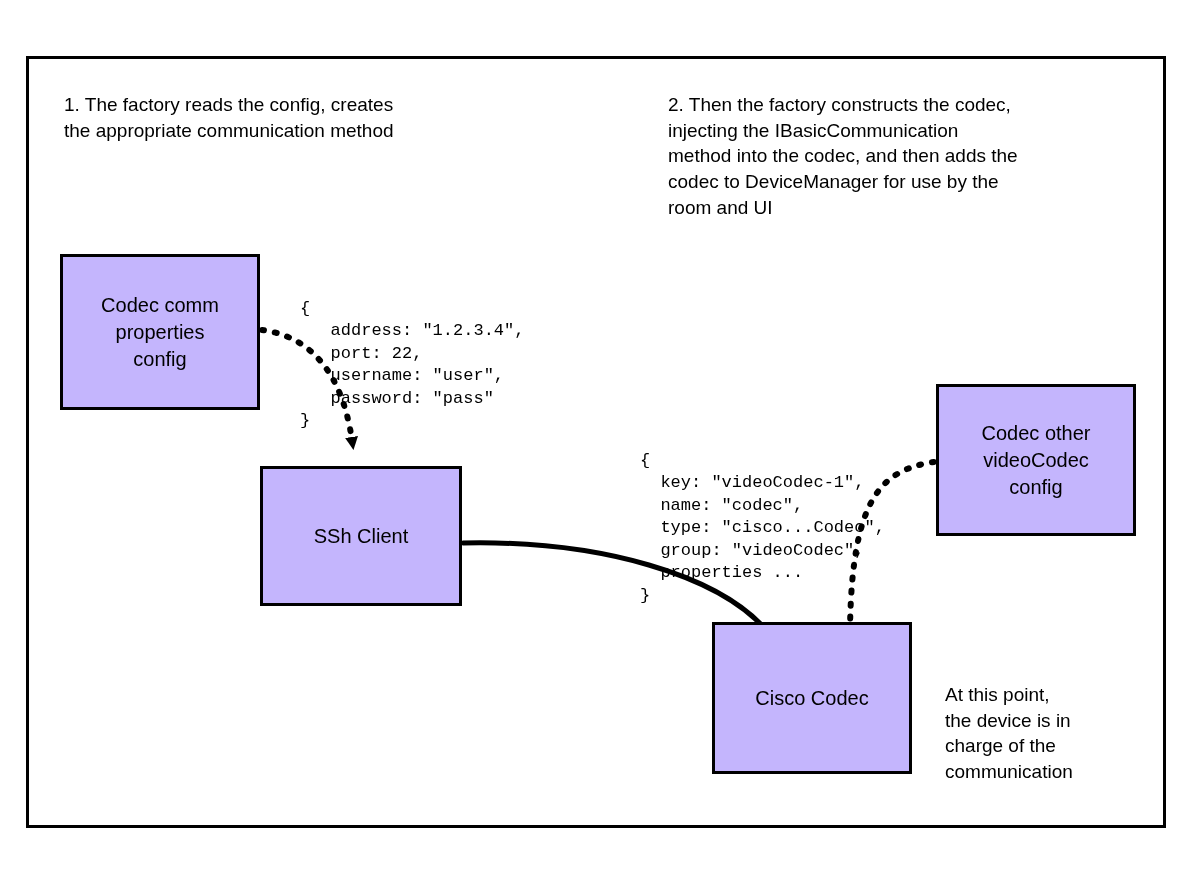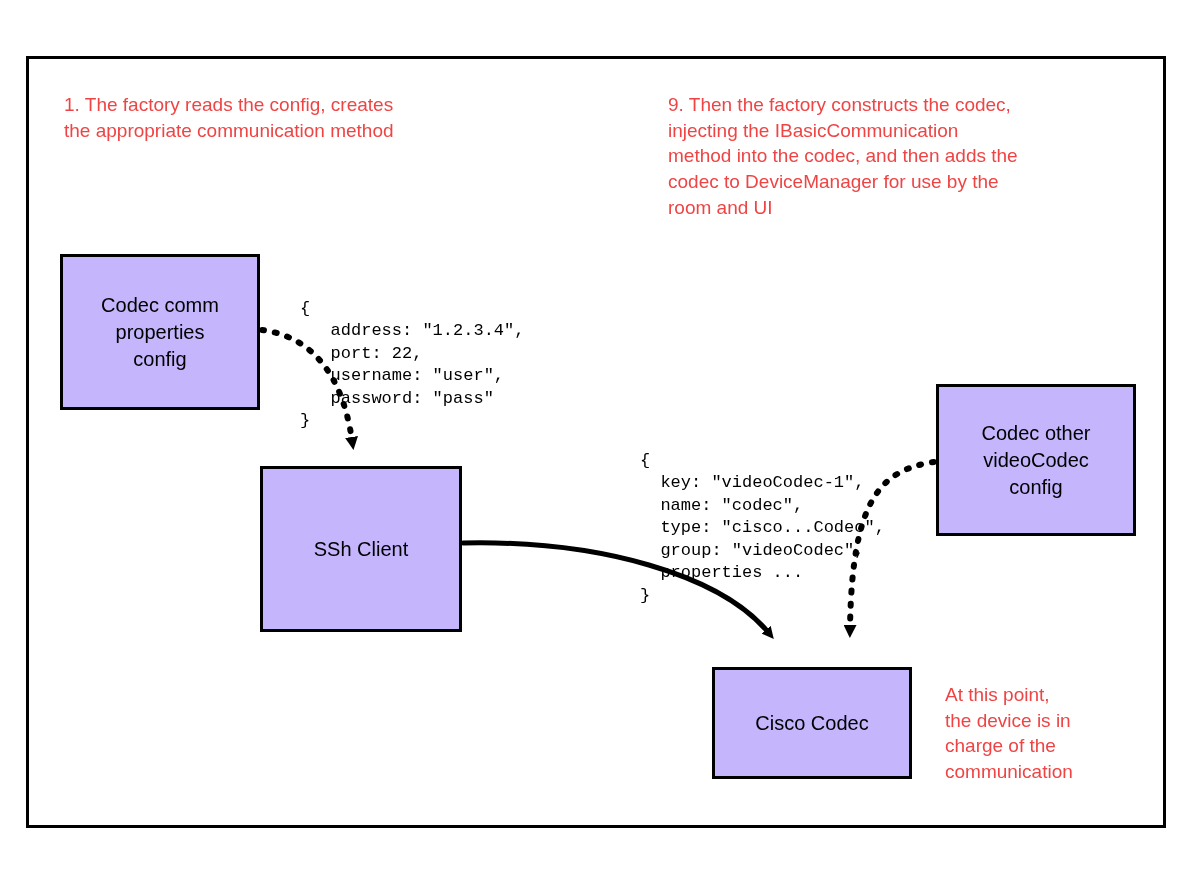--- a/index.html
+++ b/index.html
@@ -35,44 +35,44 @@
     top: 0;
     width: 1200px;
     height: 880px;
     pointer-events: none;
   }
   .note {
     position: absolute;
     font-size: 19px;
     line-height: 1.35;
     white-space: pre-line;
-    color: #ef4444;
+    color: #000000;
   }
   #note-1 { left: 64px;  top: 92px;  width: 440px; }
   #note-2 { left: 668px; top: 92px;  width: 460px; }
   #note-3 { left: 945px; top: 682px; width: 190px; }
 
   .box {
     position: absolute;
     border: 3px solid #000000;
     box-sizing: border-box;
     background: #c4b5fd;
     display: flex;
     align-items: center;
     justify-content: center;
     text-align: center;
     font-size: 20px;
     line-height: 1.35;
     white-space: pre-line;
     padding: 4px;
   }
   #box-comm-config  { left: 60px;  top: 254px; width: 200px; height: 156px; }
-  #box-ssh-client   { left: 260px; top: 466px; width: 202px; height: 166px; }
+  #box-ssh-client   { left: 260px; top: 466px; width: 202px; height: 140px; }
   #box-other-config { left: 936px; top: 384px; width: 200px; height: 152px; }
-  #box-cisco-codec  { left: 712px; top: 667px; width: 200px; height: 112px; }
+  #box-cisco-codec  { left: 712px; top: 622px; width: 200px; height: 152px; }
 
   .code {
     position: absolute;
     font-family: "Liberation Mono", monospace;
     font-size: 17px;
     line-height: 1.32;
     white-space: pre;
     color: #000000;
   }
   #code-comm  { left: 300px; top: 298px; }
@@ -103,21 +103,21 @@
       <path d="M463,543 C600,540 720,575 768,632" fill="none" stroke="#000000" stroke-width="5" stroke-linecap="round" marker-end="url(#arrow-solid)"></path>
     </g>
 
     <g>
       <path d="M934,462 C880,470 852,500 850,628" fill="none" stroke="#000000" stroke-width="6" stroke-dasharray="2 11" stroke-linecap="round" marker-end="url(#arrow-dotted)"></path>
     </g>
   </svg>
 
   <div class="note" id="note-1">1. The factory reads the config, creates
 the appropriate communication method</div>
-  <div class="note" id="note-2">9. Then the factory constructs the codec,
+  <div class="note" id="note-2">2. Then the factory constructs the codec,
 injecting the IBasicCommunication
 method into the codec, and then adds the
 codec to DeviceManager for use by the
 room and UI</div>
   <div class="note" id="note-3">At this point,
 the device is in
 charge of the
 communication</div>
 
   <div class="box" id="box-comm-config">Codec comm

